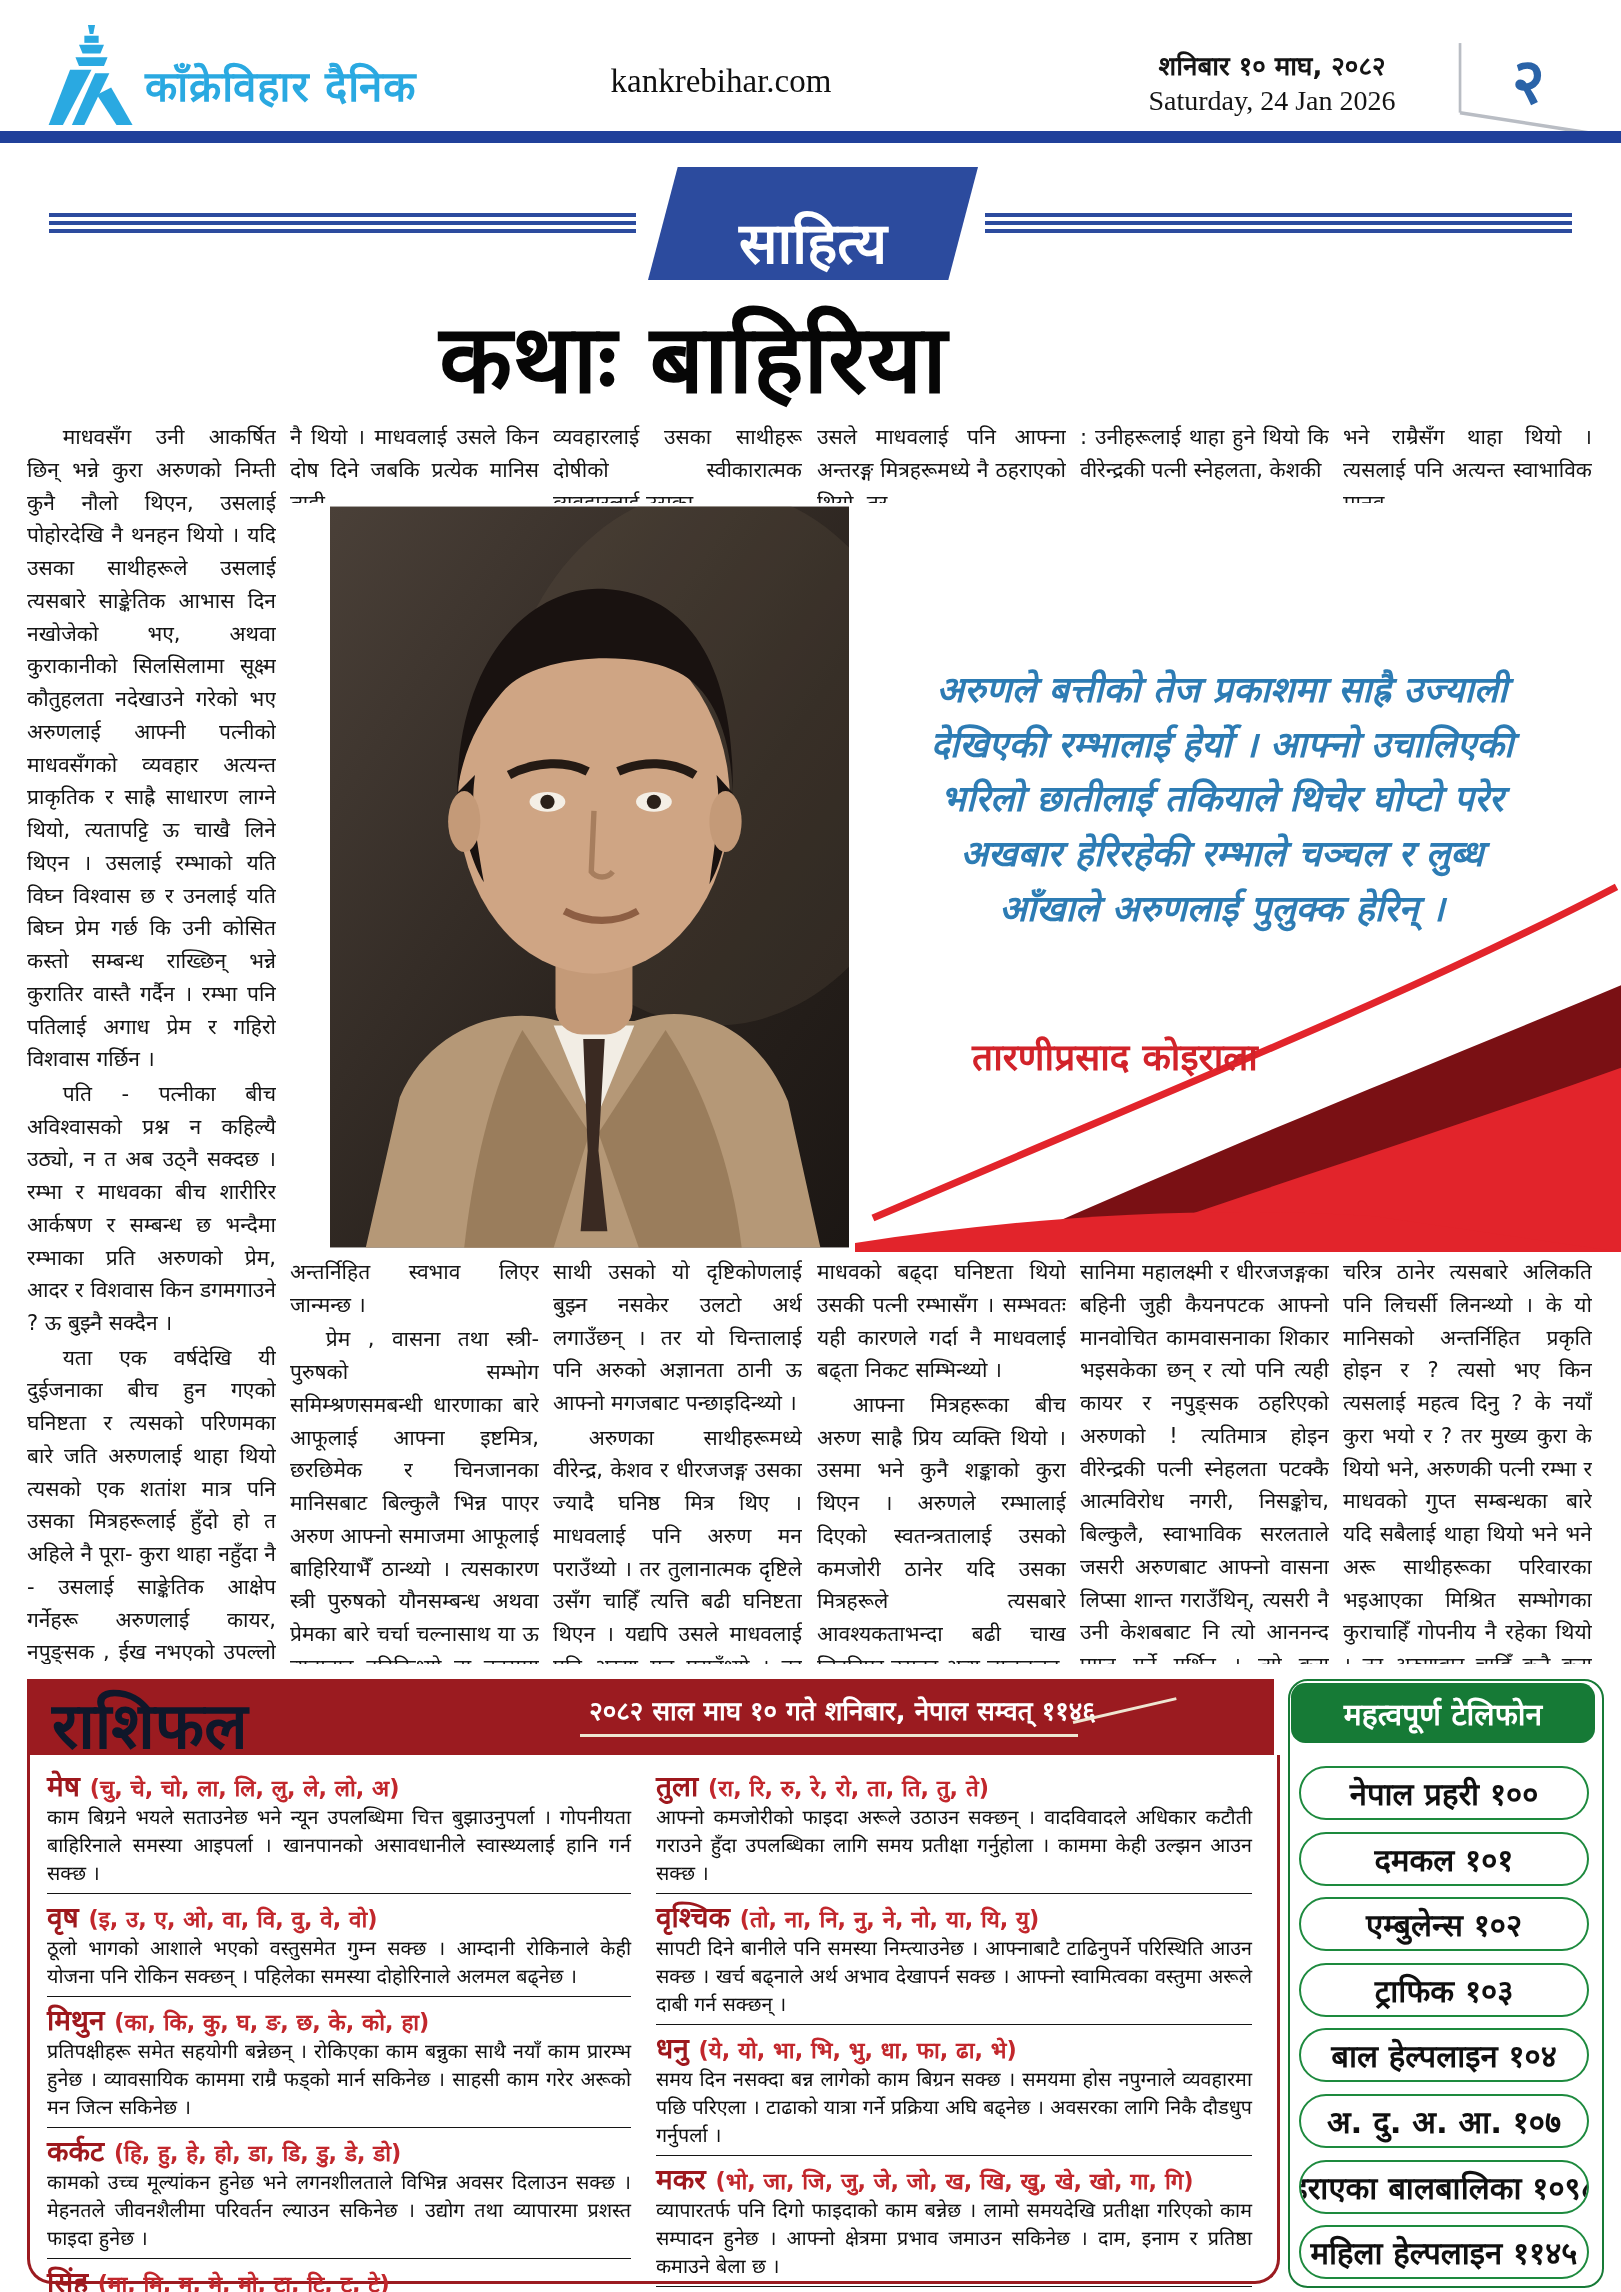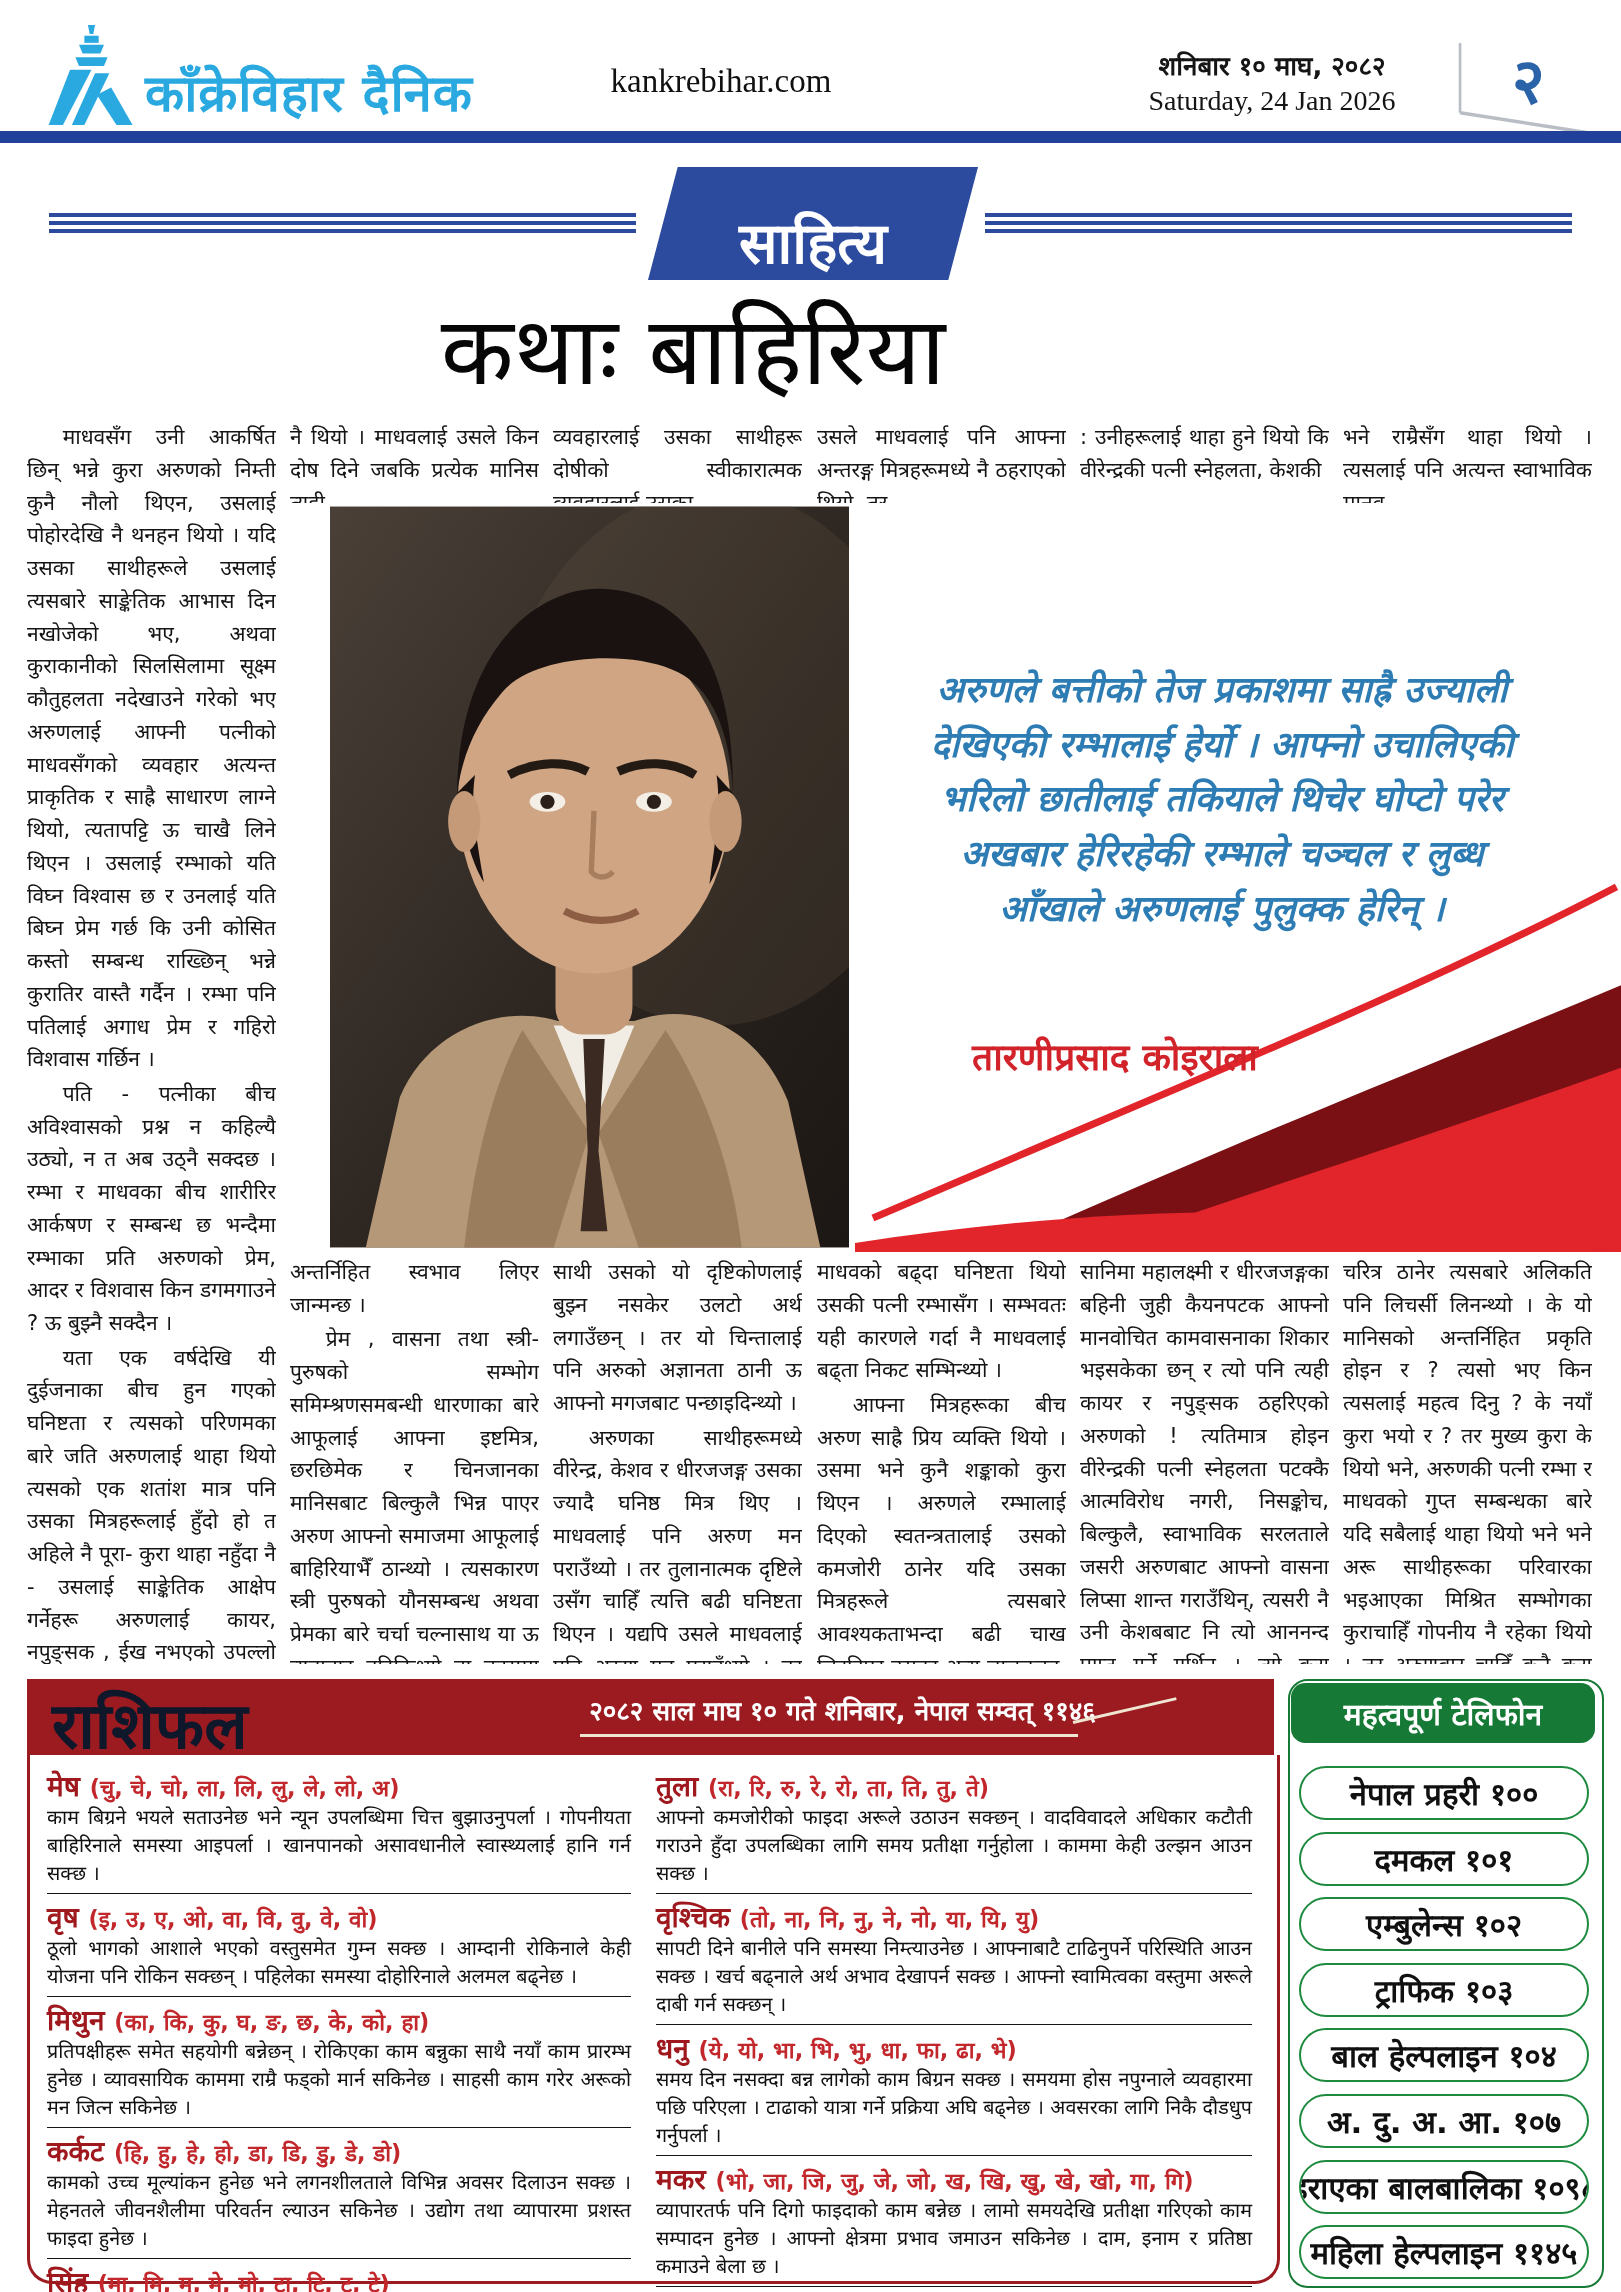--- a/index.html
+++ b/index.html
@@ -1,40 +1,40 @@
 <!DOCTYPE html>
 <html style="font-size:14.3px"><head>
 <meta charset="utf-8">
 <style>
   html,body{margin:0;padding:0;}
   body{width:1621px;height:2293px;position:relative;background:#ffffff;overflow:hidden;
        font-family:"DejaVu Sans",sans-serif;color:#111;}
   .abs{position:absolute;}
 
   
-  .mast-name{left:145px;top:56px;font-size:51px;font-weight:800;color:#2aa9e1;letter-spacing:0.9px;}
+  .mast-name{left:145px;top:56px;font-size:42px;font-weight:800;color:#2aa9e1;letter-spacing:0.9px;}
   .site{left:497px;top:63px;width:448px;text-align:center;font-family:"Liberation Serif",serif;
         font-size:33px;color:#101010;}
   .date-np{left:1124px;top:47px;width:296px;text-align:center;font-size:26px;font-weight:700;color:#151515;}
   .date-en{left:1124px;top:85px;width:296px;text-align:center;font-family:"Liberation Serif",serif;
            font-size:28px;color:#151515;}
   .pageno{left:1488px;top:36px;width:81px;text-align:center;font-size:63px;font-weight:700;color:#2a63a8;}
   .topbar{left:0;top:131px;width:1621px;height:11.6px;background:#20409a;}
 
   
   .badge{left:648px;top:167px;width:330px;height:113px;background:#2c4b9e;
          clip-path:polygon(9% 0,100% 0,91% 100%,0 100%);
          display:flex;align-items:flex-end;justify-content:center;}
   .badge span{color:#fff;font-size:57px;font-weight:800;}
   .tri{height:21.5px;}
   .tri div{height:3.6px;background:#2c4b9e;margin-bottom:4.5px;}
   .t-left{left:49px;top:213px;width:587px;}
   .t-right{left:985px;top:213px;width:587px;}
 
-  .title{left:0;top:282px;width:1386px;text-align:center;font-size:95px;font-weight:400;color:#060606;}
+  .title{left:0;top:290px;width:1386px;text-align:center;font-size:95px;font-weight:700;color:#060606;}
 
   
   .colbox{width:249px;font-size:21px;line-height:1.56;text-align:justify;color:#141414;overflow:hidden;}
   .colbox p{margin:0 0 1.8px 0;}
   .colbox p.ind{text-indent:1.7em;}
 
   .photo{left:330px;top:506px;width:519px;height:742px;}
   .quote-wrap{left:855px;top:506px;width:766px;height:746px;}
   .quote-text{left:906px;top:663px;width:632px;font-size:36px;line-height:1.52;font-weight:700;
               font-style:italic;color:#2d7cb4;text-align:center;z-index:3;}

